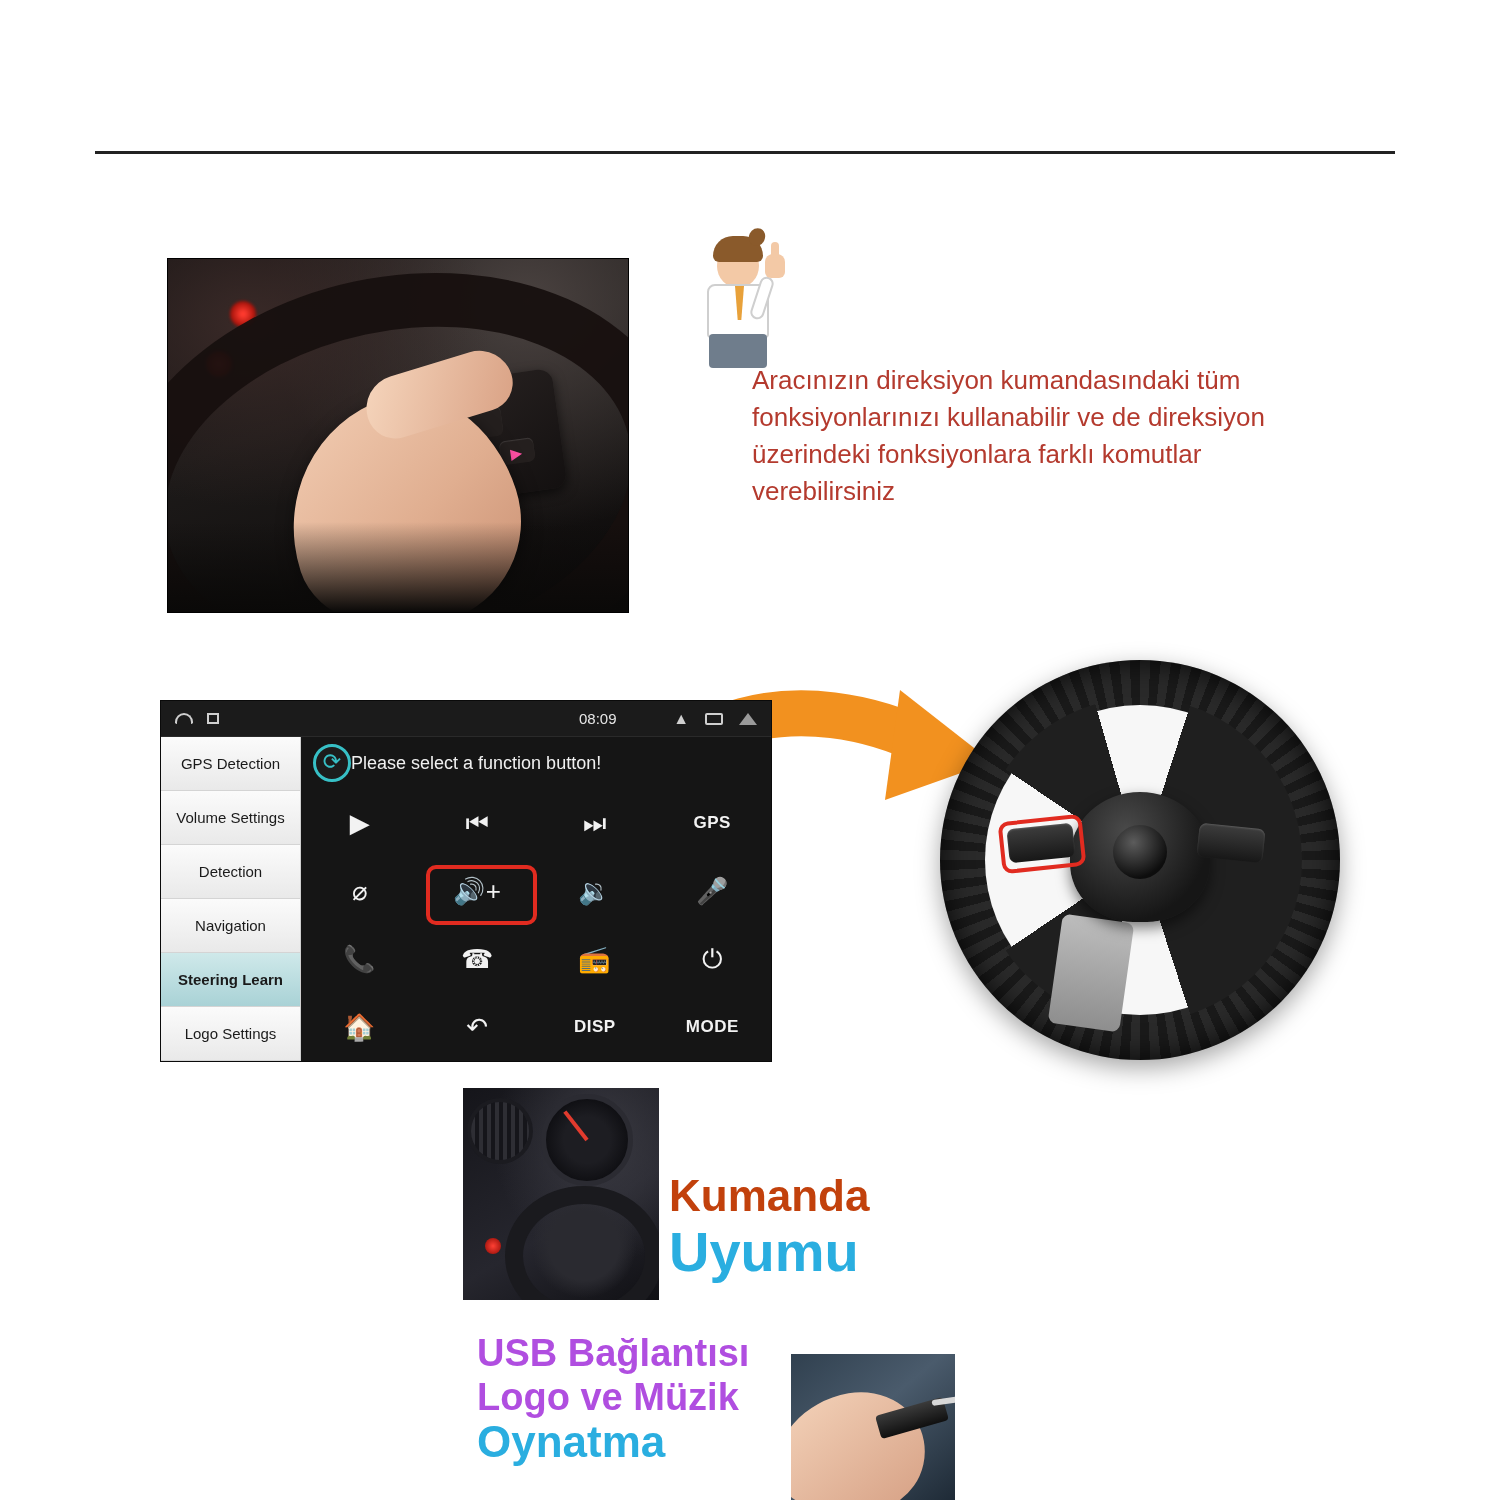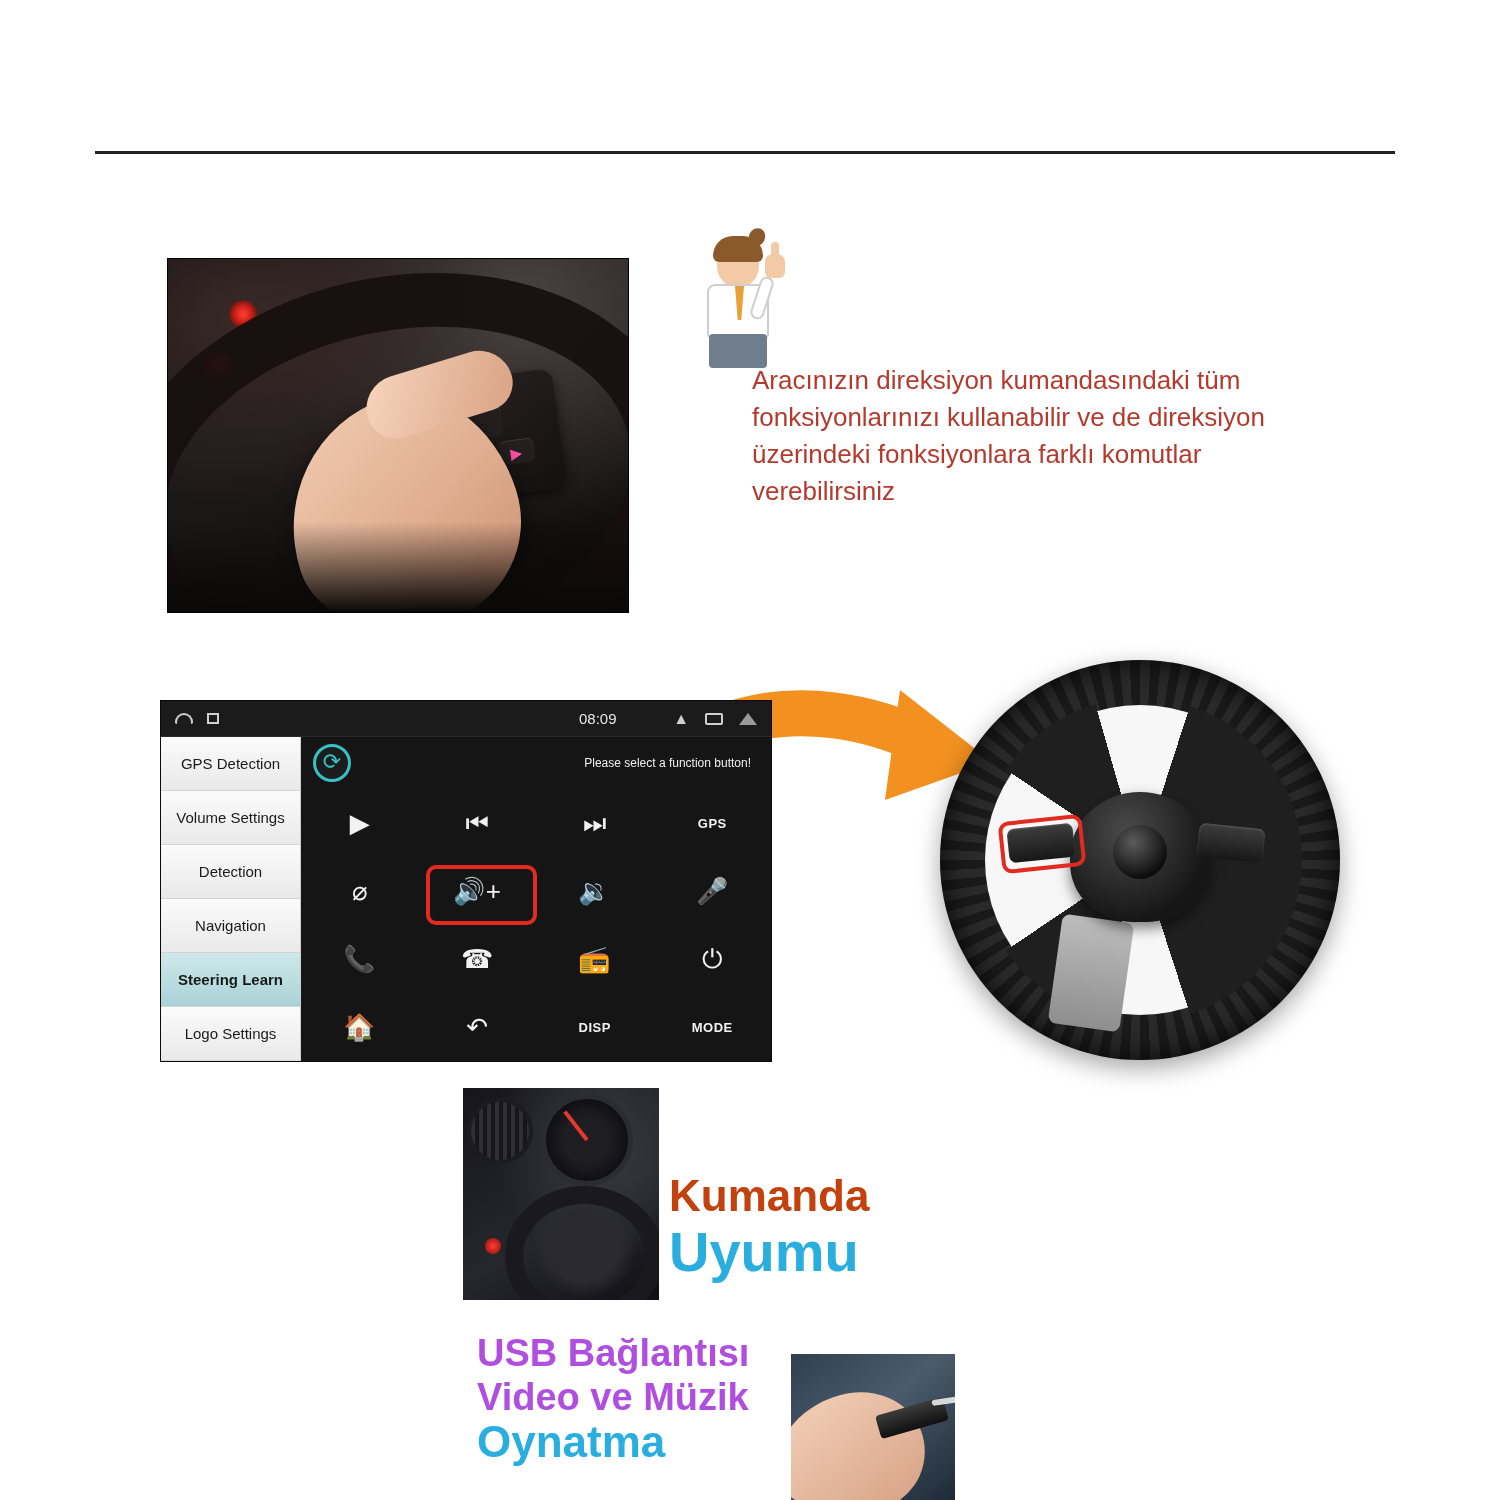--- a/index.html
+++ b/index.html
@@ -206,32 +206,32 @@
   .refresh-btn {
     margin-left: 12px; width: 38px; height: 38px; border-radius: 50%;
     border: 3px solid #37c0c6; position: relative; flex: none;
     background: #1c1c1c;
   }
   .refresh-btn::after {
     content: "\27F3"; position: absolute; left: 50%; top: 50%;
     transform: translate(-50%,-52%); color: #37c0c6; font-size: 22px;
   }
   .main-prompt {
-    flex: 1; text-align: right; color: #f0f0f0; font-size: 12px;
+    flex: 1; text-align: left; color: #f0f0f0; font-size: 18px;
     padding-right: 20px;
   }
   .grid {
     position: absolute; left: 0; right: 0; top: 52px; bottom: 0;
     display: grid; grid-template-columns: repeat(4,1fr); grid-template-rows: repeat(4,1fr);
   }
   .cell {
     display: flex; align-items: center; justify-content: center;
     color: #f2f2f2; font-size: 20px; position: relative;
   }
-  .cell .lbl { font-size: 13px; font-weight: bold; letter-spacing: .5px; }
+  .cell .lbl { font-size: 17px; font-weight: bold; letter-spacing: .5px; }
   .cell .gly { font-size: 26px; line-height: 1; }
   .cell.highlight::before {
     content: ""; position: absolute; left: 6%; top: 12%; width: 88%; height: 76%;
     border: 4px solid #e12b20; border-radius: 10px;
   }
 
   
   .arrow { position: absolute; left: 600px; top: 650px; width: 440px; height: 260px; }
 
   
@@ -512,21 +512,21 @@
       <div class="pc-vent"></div>
       <div class="pc-gauge"></div>
       <div class="pc-wheel"></div>
       <div class="pc-red"></div>
     </div>
 
     <div class="promo-l2">Kumanda</div>
     <div class="promo-l3">Uyumu</div>
 
     <div class="promo-u1">USB Bağlantısı</div>
-    <div class="promo-u2">Video ve Müzik</div>
+    <div class="promo-u2">Logo ve Müzik</div>
     <div class="promo-u3">Oynatma</div>
 
     <div class="promo-usb-photo">
       <div class="pu-bg"></div>
       <div class="pu-hand"></div>
       <div class="pu-cable"></div>
     </div>
   </div>
 
 </div>

